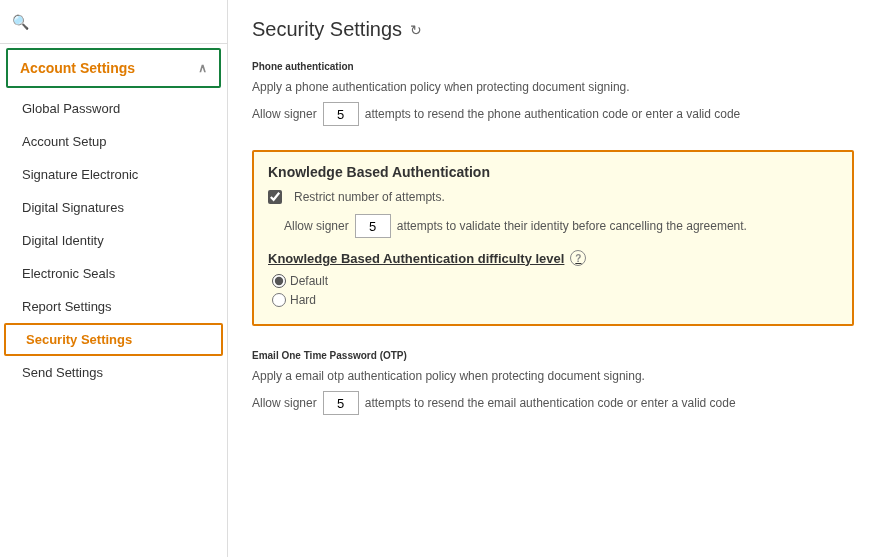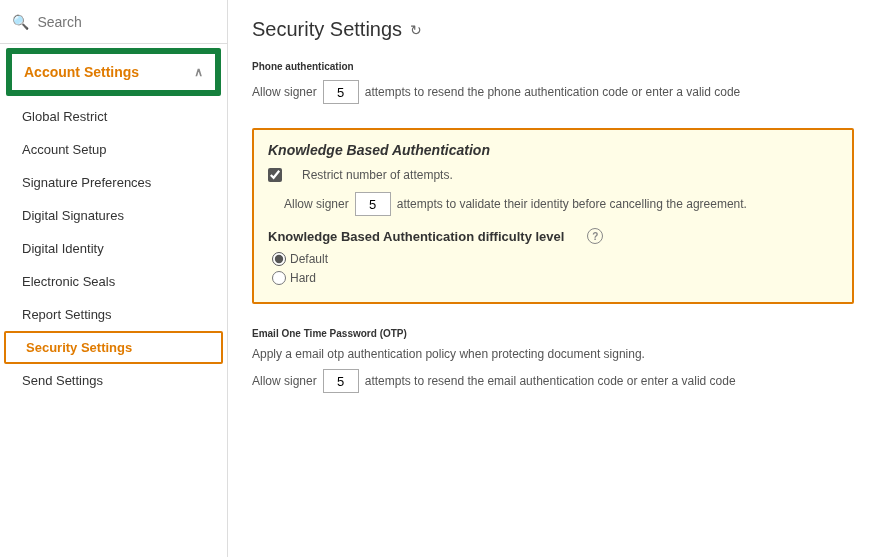--- a/index.html
+++ b/index.html
@@ -38,21 +38,21 @@
       color: #555;
       width: 100%;
       background: transparent;
     }
 
     .account-settings-header {
       display: flex;
       align-items: center;
       justify-content: space-between;
       padding: 10px 12px;
-      border: 6px solid #15803d;
+      border: 2px solid #15803d;
       margin: 4px 6px;
       border-radius: 2px;
       cursor: pointer;
       color: #e07b00;
       font-size: 14px;
       font-weight: bold;
     }
 
     .account-settings-header .chevron {
       font-size: 12px;
@@ -151,27 +151,26 @@
       padding: 12px 14px;
       background: #fffde7;
       margin-bottom: 24px;
     }
 
     .kba-title {
       font-size: 14px;
       font-weight: bold;
       color: #333;
       margin-bottom: 10px;
-      font-style: italic;
     }
 
     .checkbox-row {
       display: flex;
       align-items: center;
-      gap: 20px;
+      gap: 12px;
       font-size: 12px;
       color: #555;
       margin-bottom: 10px;
     }
 
     .checkbox-row input[type="checkbox"] {
       width: 14px;
       height: 14px;
       accent-color: #555;
     }
@@ -186,21 +185,22 @@
       padding-left: 16px;
     }
 
     .difficulty-title {
       font-size: 13px;
       font-weight: bold;
       color: #333;
       margin-bottom: 8px;
       display: flex;
       align-items: center;
-      gap: 23px;
+      gap: 6px;
+      text-decoration: underline;
     }
 
     .help-icon {
       width: 16px;
       height: 16px;
       border-radius: 50%;
       border: 1px solid #888;
       display: inline-flex;
       align-items: center;
       justify-content: center;
@@ -229,50 +229,50 @@
       margin-bottom: 24px;
     }
   </style>
 </head>
 <body>
 
 <div class="sidebar">
 
   <div class="search-bar">
     <span class="search-icon-wrap">🔍</span>
-    <input type="text" placeholder="Search" style="">
   </div>
 
   <div class="account-settings-header">
     <span>Account Settings</span>
     <span class="chevron">∧</span>
   </div>
 
   <nav class="sidebar-nav">
-    <button class="nav-item">Global Restrict</button>
+    <button class="nav-item">Global Password</button>
     <button class="nav-item">Account Setup</button>
-    <button class="nav-item">Signature Preferences</button>
+    <button class="nav-item">Signature Electronic</button>
     <button class="nav-item">Digital Signatures</button>
     <button class="nav-item">Digital Identity</button>
     <button class="nav-item">Electronic Seals</button>
     <button class="nav-item">Report Settings</button>
     <button class="nav-item active">Security Settings</button>
     <button class="nav-item">Send Settings</button>
   </nav>
 </div>
 
 <div class="main-content">
 
   <h1 class="page-title">
     <span>Security Settings</span>
     <span class="refresh-icon">↻</span>
   </h1>
 
   <div class="section">
     <div class="section-title">Phone authentication</div>
+    <div class="section-desc">Apply a phone authentication policy when protecting document signing.</div>
     <div class="allow-signer-row">
       <span>Allow signer</span>
       <input type="text" class="number-input" value="5" style="">
       <span>attempts to resend the phone authentication code or enter a valid code</span>
     </div>
   </div>
 
   <div class="kba-section">
     <div class="kba-title">Knowledge Based Authentication</div>
 

